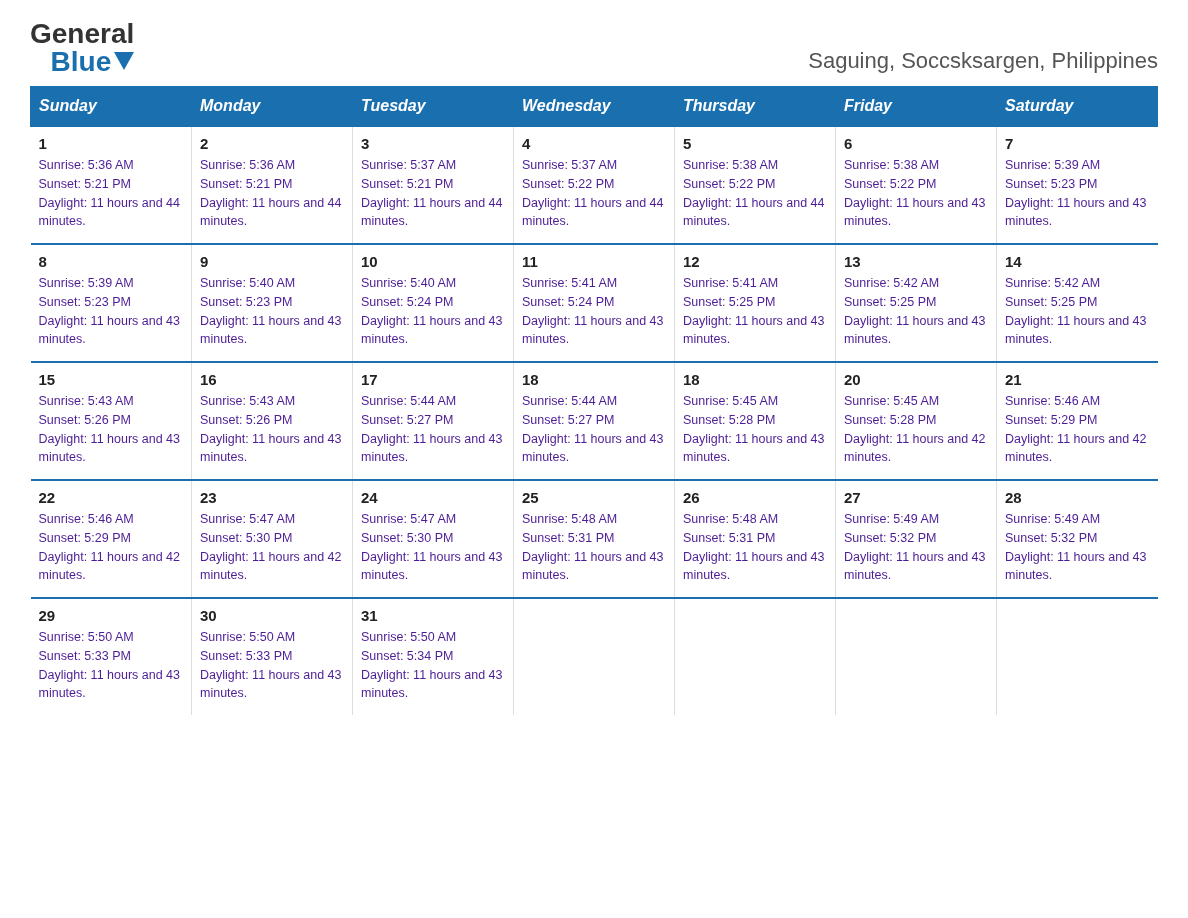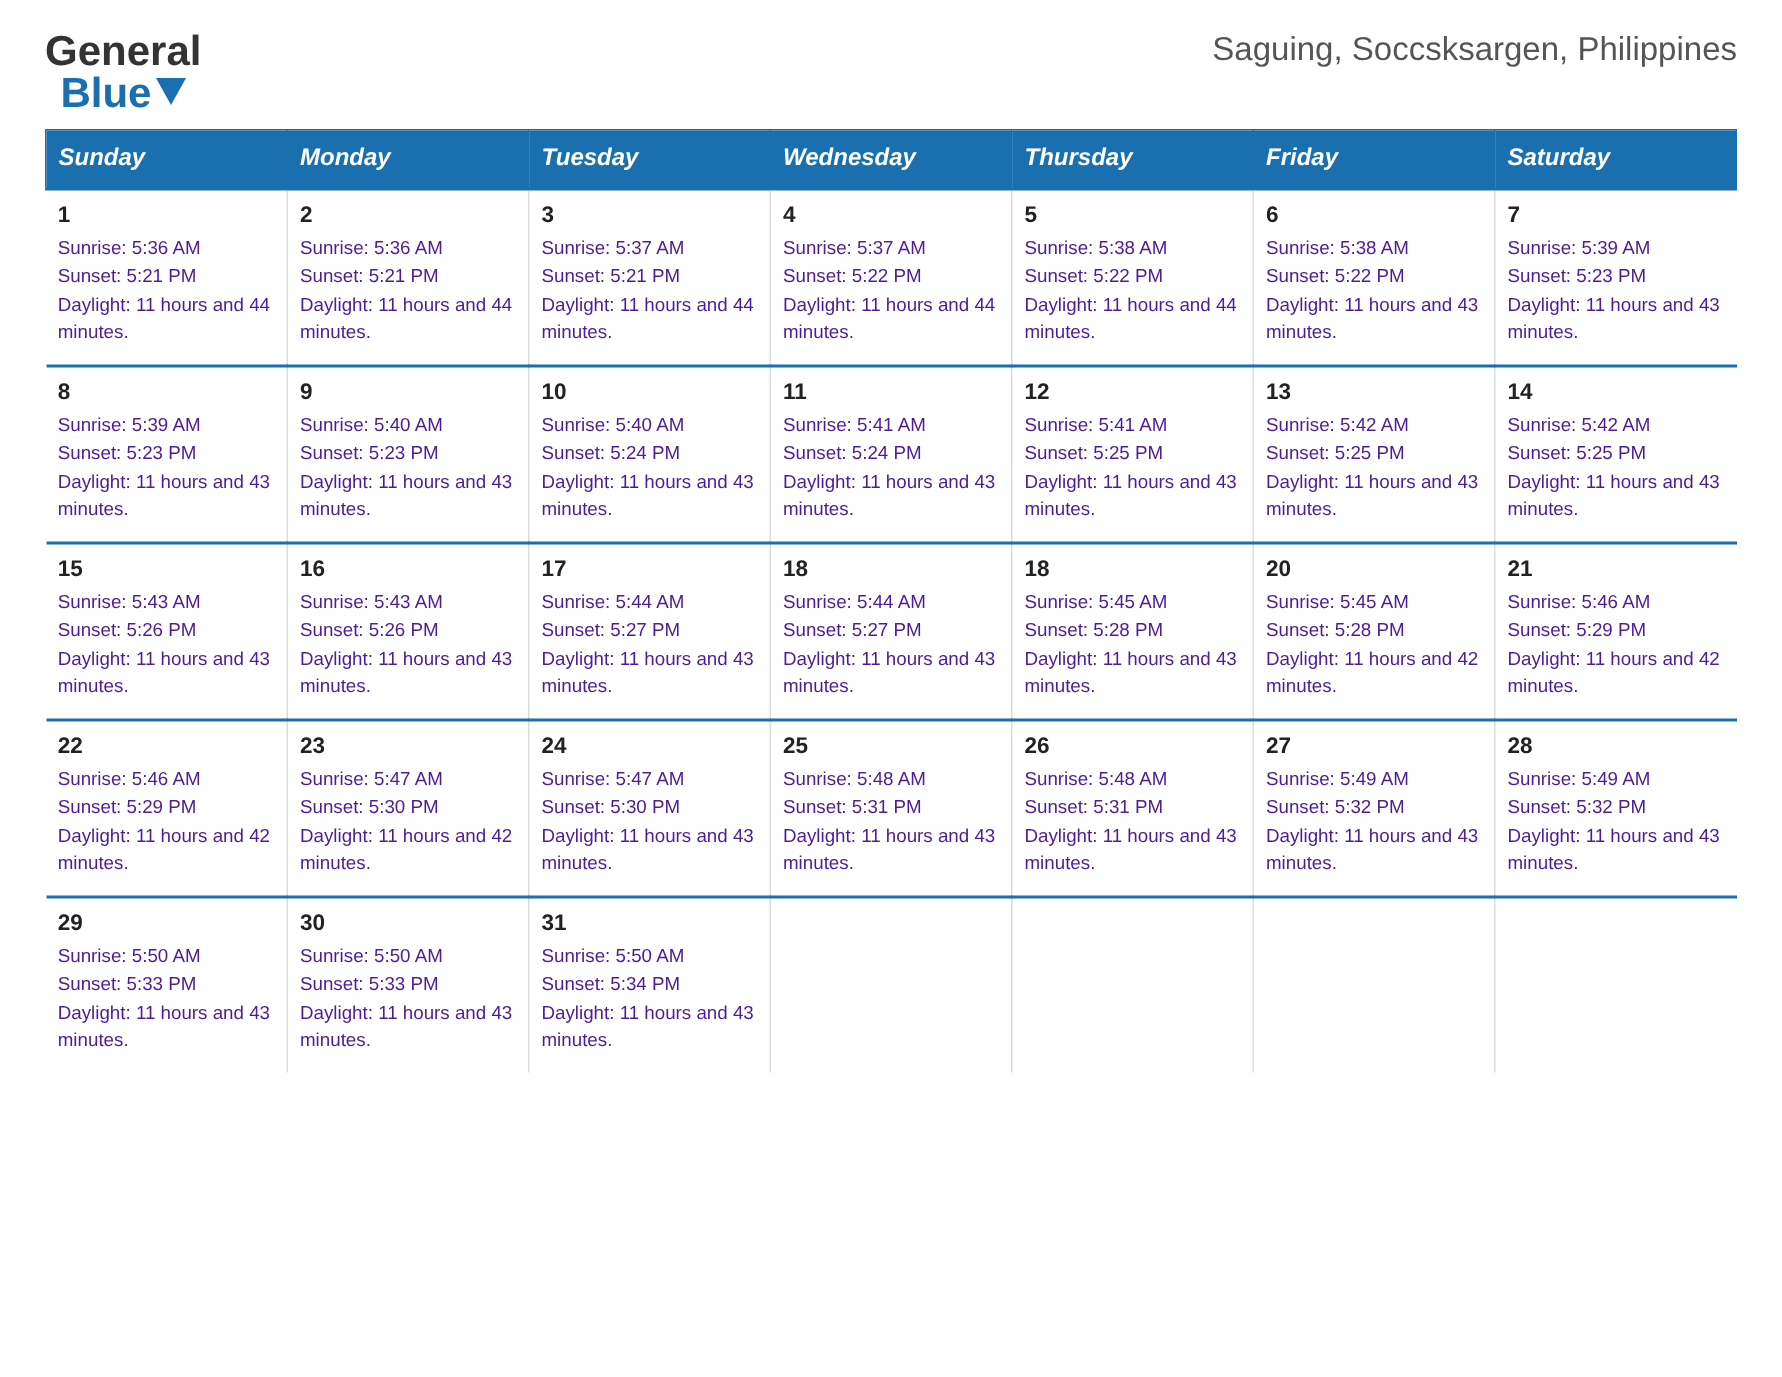--- a/index.html
+++ b/index.html
@@ -12,21 +12,21 @@
     }
     .header {
       display: flex;
       justify-content: space-between;
       align-items: flex-start;
       margin-bottom: 10px;
     }
     .logo {
       display: flex;
       flex-direction: column;
-      align-items: center;
+      align-items: flex-end;
       font-size: 28px;
       font-weight: bold;
       line-height: 1;
     }
     .logo-general {
       color: #333;
     }
     .logo-blue {
       color: #1a6faf;
       display: flex;
@@ -48,20 +48,21 @@
     .title-block h1 {
       font-size: 52px;
       font-weight: bold;
       color: #222;
       line-height: 1.1;
     }
     .title-block h2 {
       font-size: 22px;
       font-weight: normal;
       color: #555;
+      margin-top: 28px;
     }
     .calendar {
       width: 100%;
       border-collapse: collapse;
       margin-top: 10px;
     }
     .calendar thead tr th {
       background-color: #1a6faf;
       color: #fff;
       padding: 10px 8px;

